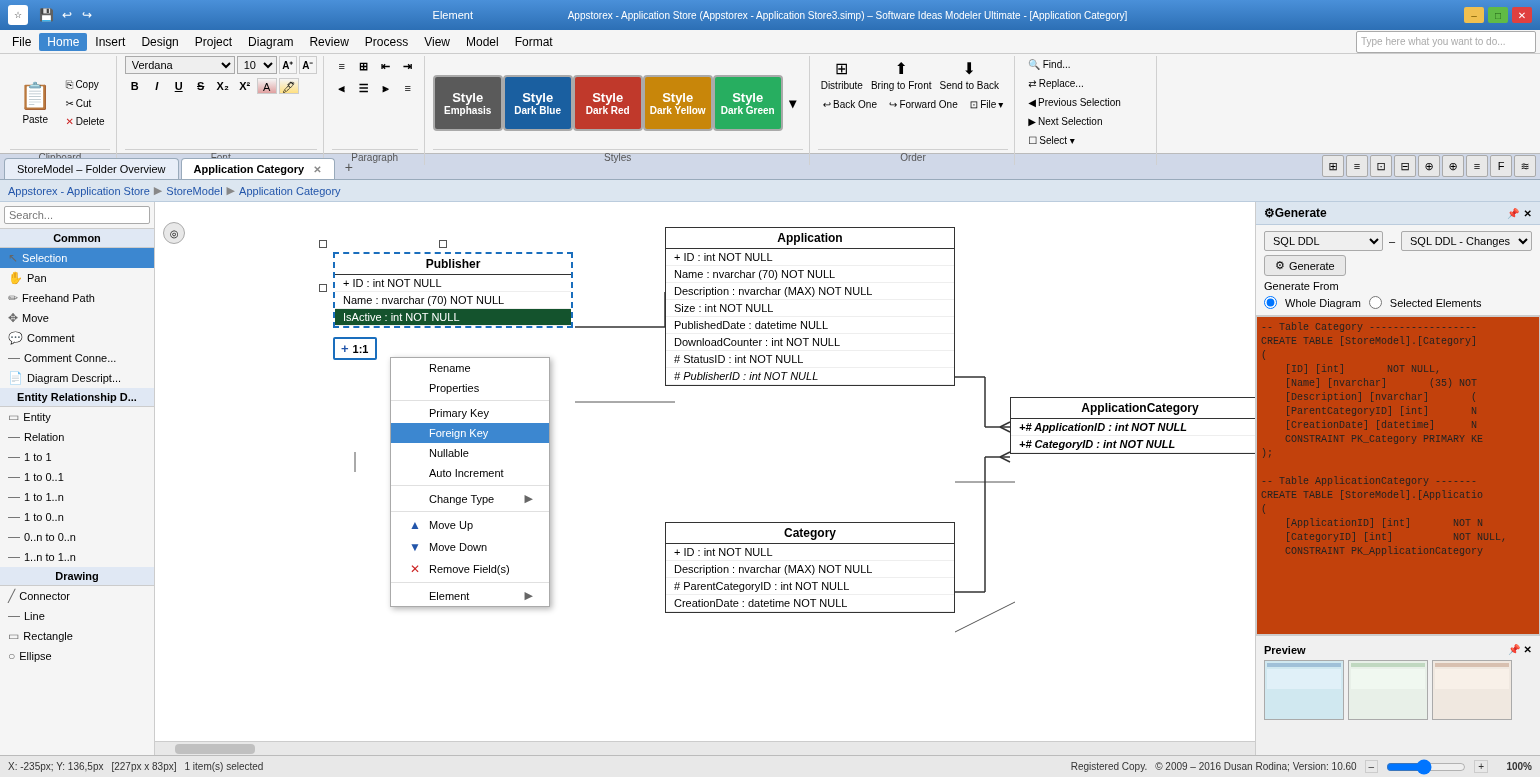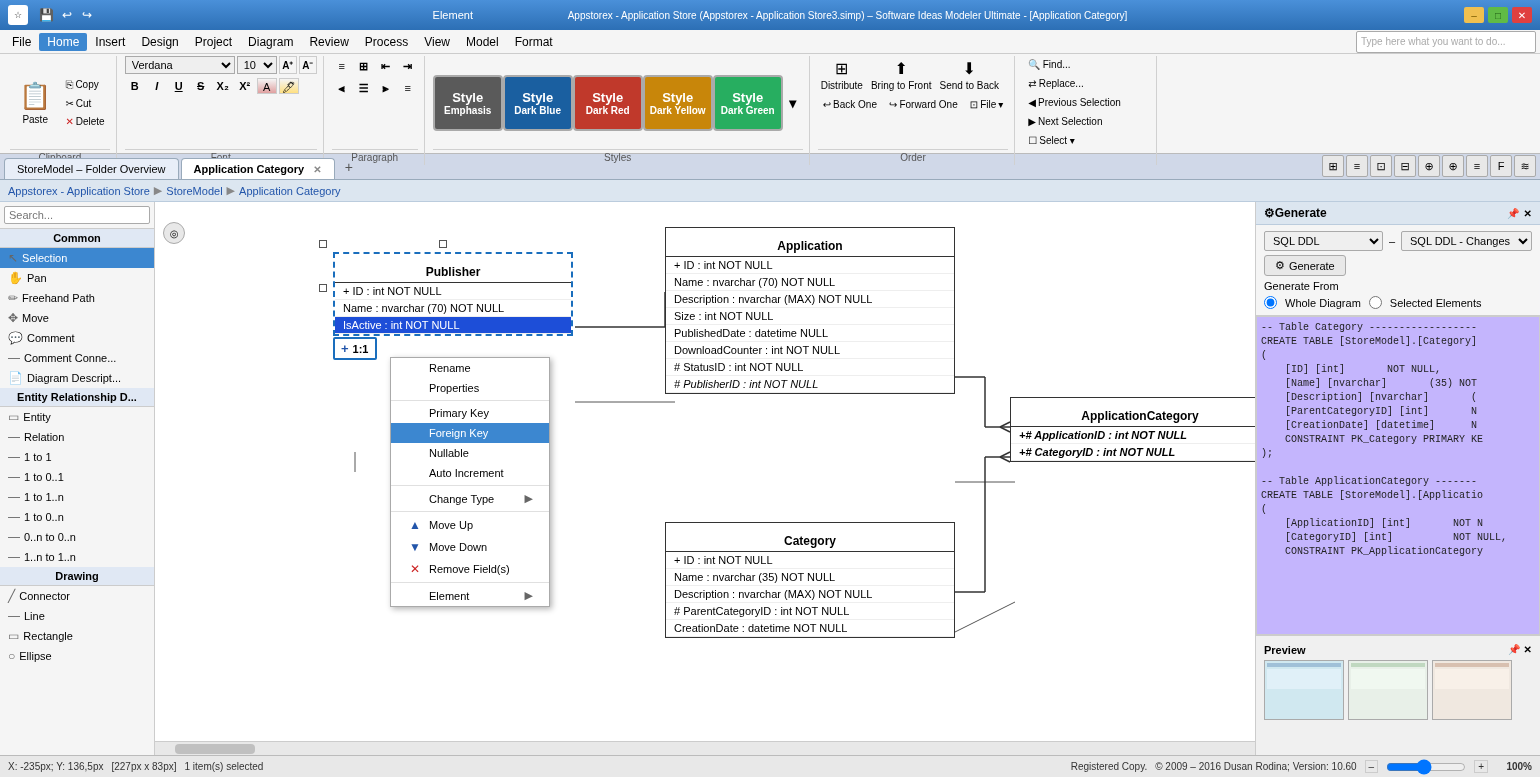--- a/index.html
+++ b/index.html
@@ -219,31 +219,30 @@
       font-size: 11px;
       min-width: 120px;
     }
     .entity-header {
       background: white;
       border-bottom: 1px solid #333;
       padding: 3px 8px;
       text-align: center;
       font-weight: bold;
       font-size: 12px;
-      margin-top: 8px;
     }
     .entity-field {
       padding: 2px 8px;
       border-bottom: 1px solid #eee;
       white-space: nowrap;
       font-size: 11px;
     }
     .entity-field.italic { font-style: italic; }
     .entity-field.selected-field {
-      background: #1d4ed8;
+      background: #14532d;
       color: white;
     }
     .entity-box.selected {
       border: 2px dashed #1a6ebd;
     }
 
     
     #context-menu {
       position: absolute;
       background: white;
@@ -309,21 +308,21 @@
       border-radius: 3px;
       cursor: pointer;
       font-size: 11px;
       display: flex;
       align-items: center;
       gap: 4px;
     }
     .radio-row { display: flex; align-items: center; gap: 8px; font-size: 11px; }
     .code-area {
       flex: 1;
-      background: #c4b5fd;
+      background: #c2410c;
       border: 1px solid #ccc;
       padding: 4px;
       font-family: 'Courier New', monospace;
       font-size: 10px;
       overflow: auto;
       color: #222;
       line-height: 1.4;
       white-space: pre;
     }
     .preview-panel {
@@ -910,21 +909,20 @@
       <div class="entity-field">Size : int NOT NULL</div>
       <div class="entity-field">PublishedDate : datetime NULL</div>
       <div class="entity-field">DownloadCounter : int NOT NULL</div>
       <div class="entity-field"># StatusID : int NOT NULL</div>
       <div class="entity-field italic"># PublisherID : int NOT NULL</div>
     </div>
 
     <div class="entity-box" style="position:absolute; left:510px; top:320px; width:290px;">
       <div class="entity-header">Category</div>
       <div class="entity-field">+ ID : int NOT NULL</div>
-      <div class="entity-field">Name : nvarchar (35)  NOT NULL</div>
       <div class="entity-field">Description : nvarchar (MAX)  NOT NULL</div>
       <div class="entity-field"># ParentCategoryID : int NOT NULL</div>
       <div class="entity-field">CreationDate : datetime NOT NULL</div>
     </div>
 
     <div class="entity-box" style="position:absolute; left:855px; top:195px; width:260px;">
       <div class="entity-header">ApplicationCategory</div>
       <div class="entity-field" style="font-weight:bold; font-style:italic;">+# ApplicationID : int NOT NULL</div>
       <div class="entity-field" style="font-weight:bold; font-style:italic;">+# CategoryID : int NOT NULL</div>
     </div>

